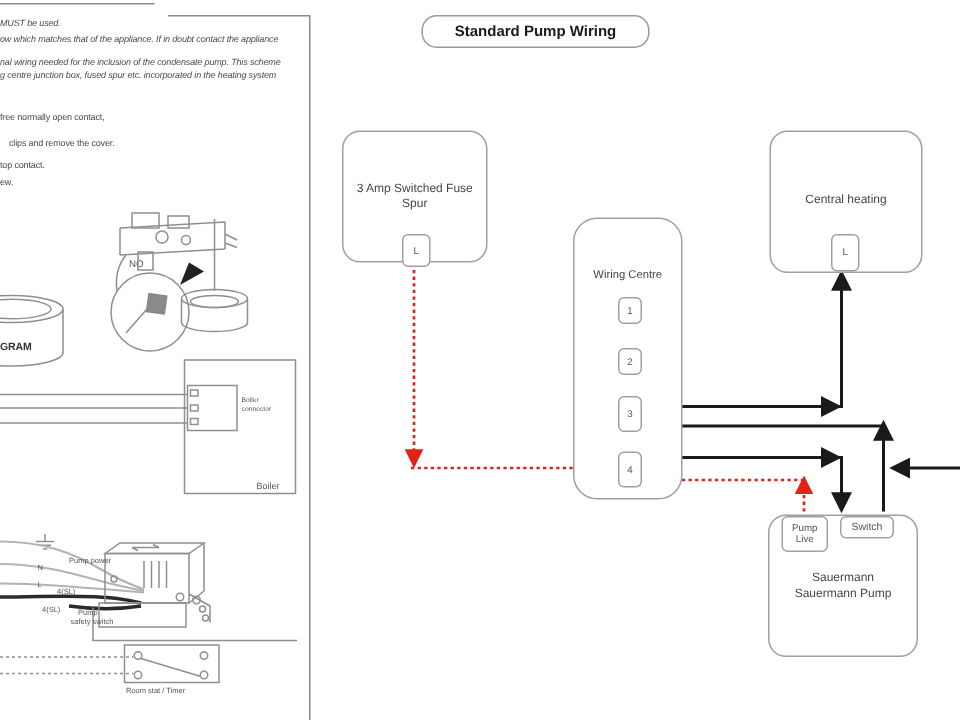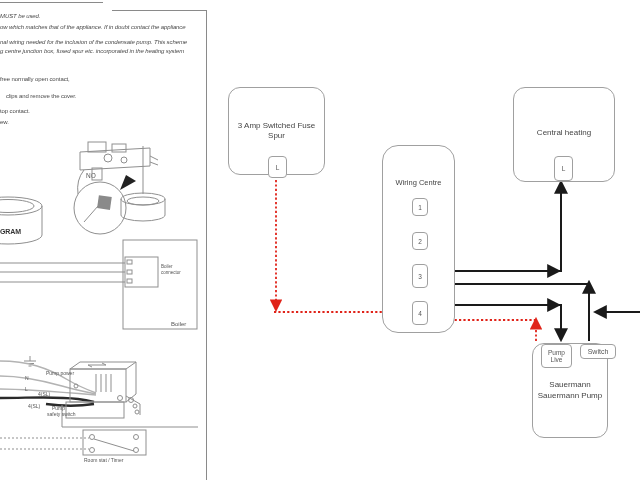--- a/index.html
+++ b/index.html
@@ -152,40 +152,41 @@
 
     <path class="wb" d="M640,312 H604" marker-end="url(#ab)"></path>
 
     <path class="wr" d="M276,180 V302" marker-end="url(#ar)"></path>
     <path class="wr" d="M274,312 H402" marker-end="url(#ar)"></path>
 
     <path class="wr" d="M536,341 V327" marker-end="url(#ar)"></path>
     <path class="wr" d="M536,320 H440" marker-end="url(#ar)"></path>
   </svg>
 
+  <div class="titlebox">Standard Pump Wiring</div>
 
   <div class="box" style="left:228px;top:87px;width:97px;height:88px;border-radius:12px;">
     <div class="lbl" style="position:absolute;left:8px;right:8px;top:33px;font-size:8px;line-height:10px;">3 Amp Switched Fuse Spur</div>
     <div class="term" style="left:39px;top:68px;width:19px;height:22px;">L</div>
   </div>
 
   <div class="box" style="left:382px;top:145px;width:73px;height:188px;border-radius:16px;">
     <div class="lbl" style="position:absolute;left:2px;right:2px;top:32px;font-size:7.5px;">Wiring Centre</div>
     <div class="term" style="left:29px;top:52px;width:16px;height:18px;">1</div>
     <div class="term" style="left:29px;top:86px;width:16px;height:18px;">2</div>
     <div class="term" style="left:29px;top:118px;width:16px;height:24px;">3</div>
     <div class="term" style="left:29px;top:155px;width:16px;height:24px;">4</div>
   </div>
 
   <div class="box" style="left:513px;top:87px;width:102px;height:95px;border-radius:12px;">
     <div class="lbl" style="position:absolute;left:4px;right:4px;top:40px;font-size:8px;">Central heating</div>
     <div class="term" style="left:40px;top:68px;width:19px;height:25px;">L</div>
   </div>
 
-  <div class="box" style="left:532px;top:343px;width:76px;height:95px;border-radius:12px;">
+  <div class="box" style="left:512px;top:343px;width:100px;height:95px;border-radius:12px;">
     <div class="lbl" style="position:absolute;left:4px;right:4px;top:35px;font-size:8px;line-height:11px;">
       <span>Sauermann</span><br>
       <span>Sauermann Pump</span>
     </div>
     <div class="term" style="left:8px;top:0px;width:31px;height:24px;padding:1px;">Pump Live</div>
     <div class="term" style="left:47px;top:0px;width:36px;height:15px;font-size:7px;">Switch</div>
   </div>
 
 </div>
 

